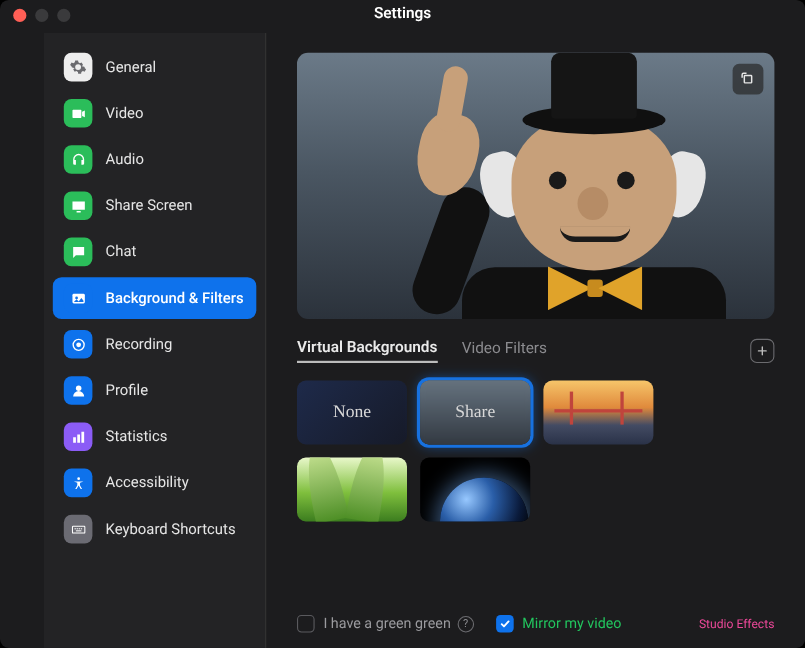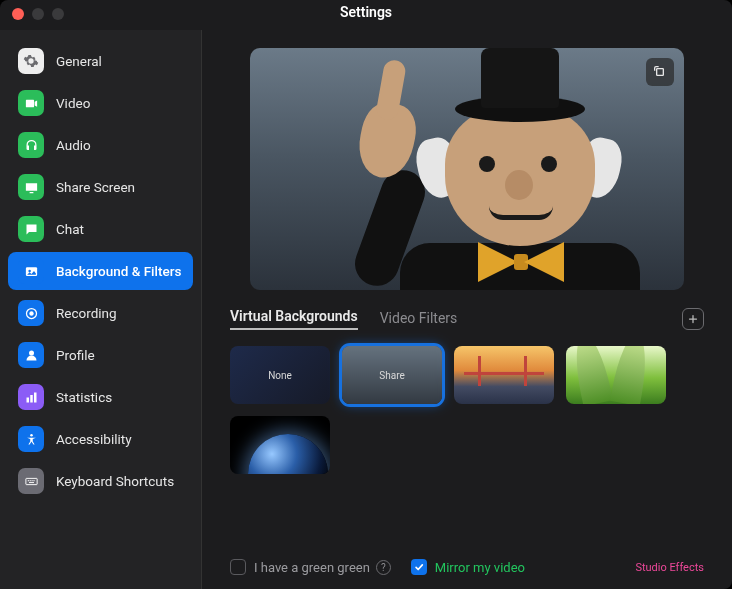--- a/index.html
+++ b/index.html
@@ -3,21 +3,21 @@
 <meta charset="utf-8">
 <style>
 * { box-sizing: border-box; margin: 0; padding: 0; }
 body { background: #000; font-family: -apple-system, BlinkMacSystemFont, "Segoe UI", Roboto, Helvetica, Arial, sans-serif; width: 732px; height: 589px; overflow: hidden; }
 .window { width: 732px; height: 589px; background: #1c1c1e; border-radius: 8px; display: flex; flex-direction: column; position: relative; }
 .titlebar { height: 30px; display: flex; align-items: flex-start; position: relative; }
 .traffic-lights { position: absolute; left: 12px; top: 8px; display: flex; gap: 8px; }
 .tl { width: 12px; height: 12px; border-radius: 50%; background: #3a3a3c; }
 .tl.close { background: #ff5f56; }
 .window-title { flex:1; text-align:center; color:#fff; font-weight:600; font-size:14px; margin-top:4px; }
-.body { flex:1; display:flex; overflow:hidden; }
+.body { flex:1; display:flex; overflow:hidden;margin-left:40px; }
 .sidebar { width: 202px; background:#232325; padding:12px 8px; display:flex; flex-direction:column; gap:4px; border-right:1px solid #333; }
 .sidebar-item { display:flex; align-items:center; gap:12px; padding:6px 10px; border-radius:8px; cursor:pointer; }
 .sidebar-item .icon-wrap { width:26px; height:26px; border-radius:7px; display:flex; align-items:center; justify-content:center; }
 .sidebar-item span.label { color:#e6e6e6; font-size:13.5px; }
 .sidebar-item.active { background:#0e72ec; }
 .sidebar-item.active span.label { color:#fff; font-weight:500; }
 .main { flex:1; padding:18px 28px 12px 28px; display:flex; flex-direction:column; position:relative; }
 .preview { width:434px; height:242px; border-radius:10px; align-self:center; position:relative; background:linear-gradient(180deg,#6b7a88 0%, #4a5662 45%, #2b323b 100%); overflow:hidden; }
 .preview-corner { position:absolute; top:10px; right:10px; width:28px; height:28px; border-radius:6px; background:rgba(40,40,40,.7); display:flex; align-items:center; justify-content:center; }
 
@@ -35,26 +35,26 @@
 .bow { position:absolute; left:228px; top:194px; width:86px; height:40px; }
 .bow::before,.bow::after { content:""; position:absolute; width:40px; height:40px; background:#e0a32a; }
 .bow::before { left:0; clip-path:polygon(0 0,100% 50%,0 100%); }
 .bow::after { right:0; clip-path:polygon(100% 0,0 50%,100% 100%); }
 .bow-knot { position:absolute; left:36px; top:12px; width:14px; height:16px; background:#c78b1e; border-radius:3px; }
 .body-suit { position:absolute; left:150px; top:195px; width:240px; height:80px; background:#111; border-radius:30px 30px 0 0; }
 .arm { position:absolute; left:118px; top:120px; width:44px; height:120px; background:#111; border-radius:22px; transform:rotate(20deg); }
 .hand { position:absolute; left:110px; top:55px; width:54px; height:75px; background:#c7a07a; border-radius:40% 40% 50% 50%; transform:rotate(12deg); }
 .finger { position:absolute; left:130px; top:12px; width:22px; height:60px; background:#c7a07a; border-radius:12px; transform:rotate(10deg); }
 
-.tabs-row { display:flex; align-items:flex-end; margin-top:18px; }
+.tabs-row { display:flex; align-items:center; margin-top:18px; }
 .tab { color:#8b8b8f; font-size:14px; padding-bottom:4px; margin-right:22px; cursor:pointer; }
 .tab.active { color:#eaeaea; font-weight:600; border-bottom:2px solid #bcbcbc; }
 .add-btn { margin-left:auto; width:22px; height:22px; border:1px solid #6b6b6f; border-radius:6px; color:#bcbcbc; display:flex; align-items:center; justify-content:center; font-size:15px; cursor:pointer; }
 .thumbs { margin-top:16px; display:flex; flex-wrap:wrap; gap:12px; }
-.thumb { width:100px; height:58px; border-radius:8px; cursor:pointer; display:flex; align-items:center; justify-content:center; color:#d8d8d8; font-size:10px; position:relative; overflow:hidden; }
+.thumb { width:100px; height:58px; border-radius:8px; cursor:pointer; display:flex; align-items:center; justify-content:center; color:#d8d8d8; font-size:16px; position:relative; overflow:hidden;font-family:Liberation Serif, serif; }
 .thumb.none { background:linear-gradient(135deg,#1e2a4a,#161a28); }
 .thumb.blur { background:linear-gradient(180deg,#6b7a88,#2b323b); box-shadow:0 0 0 3px #0e72ec, 0 0 12px 1px rgba(14,114,236,.6); filter:saturate(.9); }
 .thumb.blur .bl { position:absolute; inset:-8px; background:inherit; filter:blur(6px); }
 .thumb.blur span { position:relative; }
 .thumb.bridge { background:linear-gradient(180deg,#f6c56a 0%,#e08a3c 42%,#434b63 70%,#2a3248 100%); }
 .thumb.bridge::before { content:""; position:absolute; left:10px; right:10px; top:26px; height:3px; background:#c0443c; }
 .thumb.bridge::after { content:""; position:absolute; left:24px; top:10px; width:3px; height:30px; background:#c0443c; box-shadow:46px 0 #c0443c; }
 .thumb.grass { background:linear-gradient(180deg,#e8f7c9 0%, #7fbf3d 55%, #3c7d1f 100%); }
 .thumb.grass::before,.thumb.grass::after { content:""; position:absolute; bottom:0; width:30px; height:70px; background:linear-gradient(180deg,#cfe89a,#4e8f26); border-radius:60% 60% 0 0 / 100% 100% 0 0; }
 .thumb.grass::before { left:10px; transform:rotate(-12deg); }

